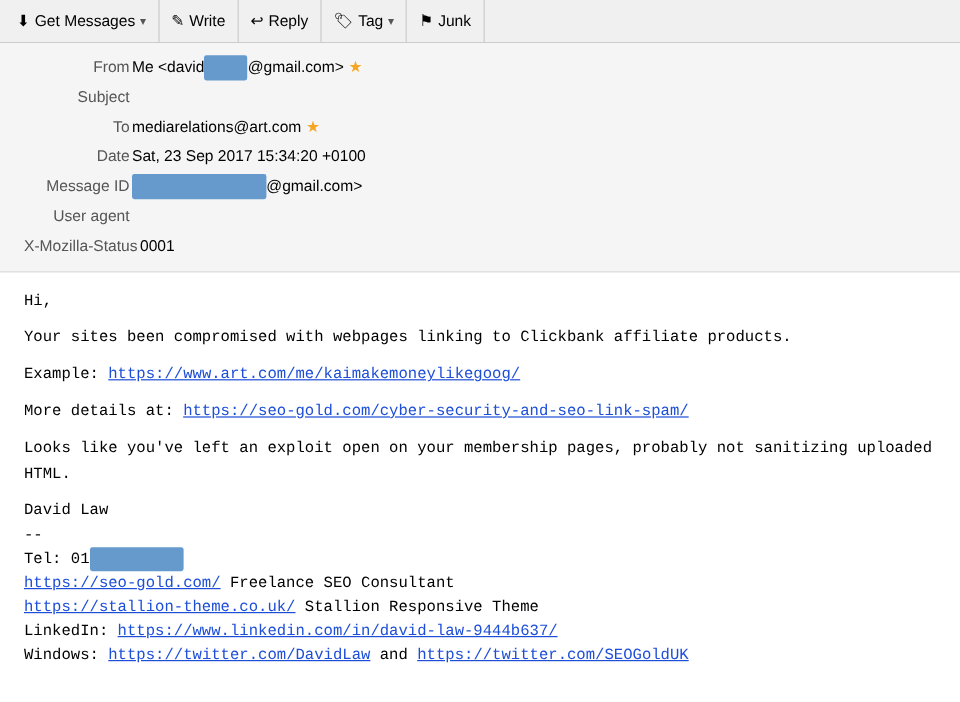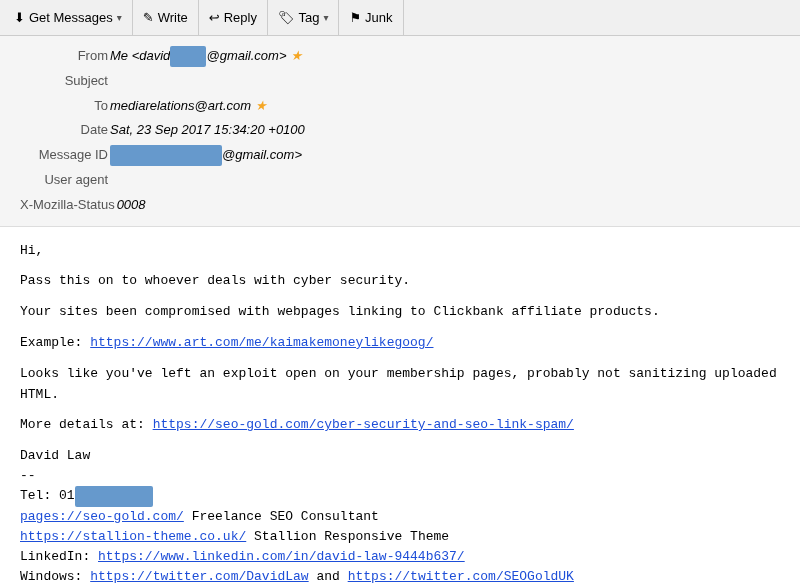--- a/index.html
+++ b/index.html
@@ -54,21 +54,20 @@
     .header-label {
       color: #555;
       min-width: 90px;
       text-align: right;
       padding-right: 2px;
       font-weight: normal;
     }
     .header-value {
       color: #000;
       flex: 1;
-      font-style: italic;
     }
     .header-value.subject {
       font-weight: bold;
     }
     .star {
       color: #f5a623;
       margin-left: 4px;
     }
     .redacted {
       background: #6699cc;
@@ -152,44 +151,43 @@
     <span class="header-label">Message ID</span>
     <span class="header-value">
       <span class="redacted">&nbsp;&nbsp;&nbsp;&nbsp;&nbsp;&nbsp;&nbsp;&nbsp;&nbsp;&nbsp;&nbsp;&nbsp;&nbsp;&nbsp;&nbsp;&nbsp;&nbsp;&nbsp;&nbsp;&nbsp;&nbsp;&nbsp;&nbsp;&nbsp;&nbsp;&nbsp;&nbsp;&nbsp;&nbsp;&nbsp;&nbsp;</span>@gmail.com&gt;
     </span>
   </div>
   <div class="header-row">
     <span class="header-label">User agent</span>
   </div>
   <div class="header-row">
     <span class="header-label">X-Mozilla-Status</span>
-    <span class="header-value">0008</span>
+    <span class="header-value">0001</span>
   </div>
 </div>
 
 <div class="email-body">
   <p>Hi,</p>
-  <p>Pass this on to whoever deals with cyber security.</p>
   <p>Your sites been compromised with webpages linking to Clickbank affiliate products.</p>
   <p>
     <span>Example: </span><a href="#">https://www.art.com/me/kaimakemoneylikegoog/</a>
   </p>
-  <p>Looks like you've left an exploit open on your membership pages, probably not sanitizing uploaded HTML.</p>
   <p>
     <span>More details at: </span><a href="#">https://seo-gold.com/cyber-security-and-seo-link-spam/</a>
   </p>
+  <p>Looks like you've left an exploit open on your membership pages, probably not sanitizing uploaded HTML.</p>
 
   <div class="sig">
     <span class="sig-line">David Law</span>
     <span class="sig-line">--</span>
     <span class="sig-line">
       <span>Tel: </span><span>01</span><span class="redacted">&nbsp;&nbsp;&nbsp;&nbsp;&nbsp;&nbsp;&nbsp;&nbsp;&nbsp;&nbsp;</span>
     </span>
     <span class="sig-line">
-      <a href="#">pages://seo-gold.com/</a><span> Freelance SEO Consultant</span>
+      <a href="#">https://seo-gold.com/</a><span> Freelance SEO Consultant</span>
     </span>
     <span class="sig-line">
       <a href="#">https://stallion-theme.co.uk/</a><span> Stallion Responsive Theme</span>
     </span>
     <span class="sig-line">
       <span>LinkedIn: </span><a href="#">https://www.linkedin.com/in/david-law-9444b637/</a>
     </span>
     <span class="sig-line">
       <span>Windows: </span><a href="#">https://twitter.com/DavidLaw</a><span> and </span><a href="#">https://twitter.com/SEOGoldUK</a>
     </span>

